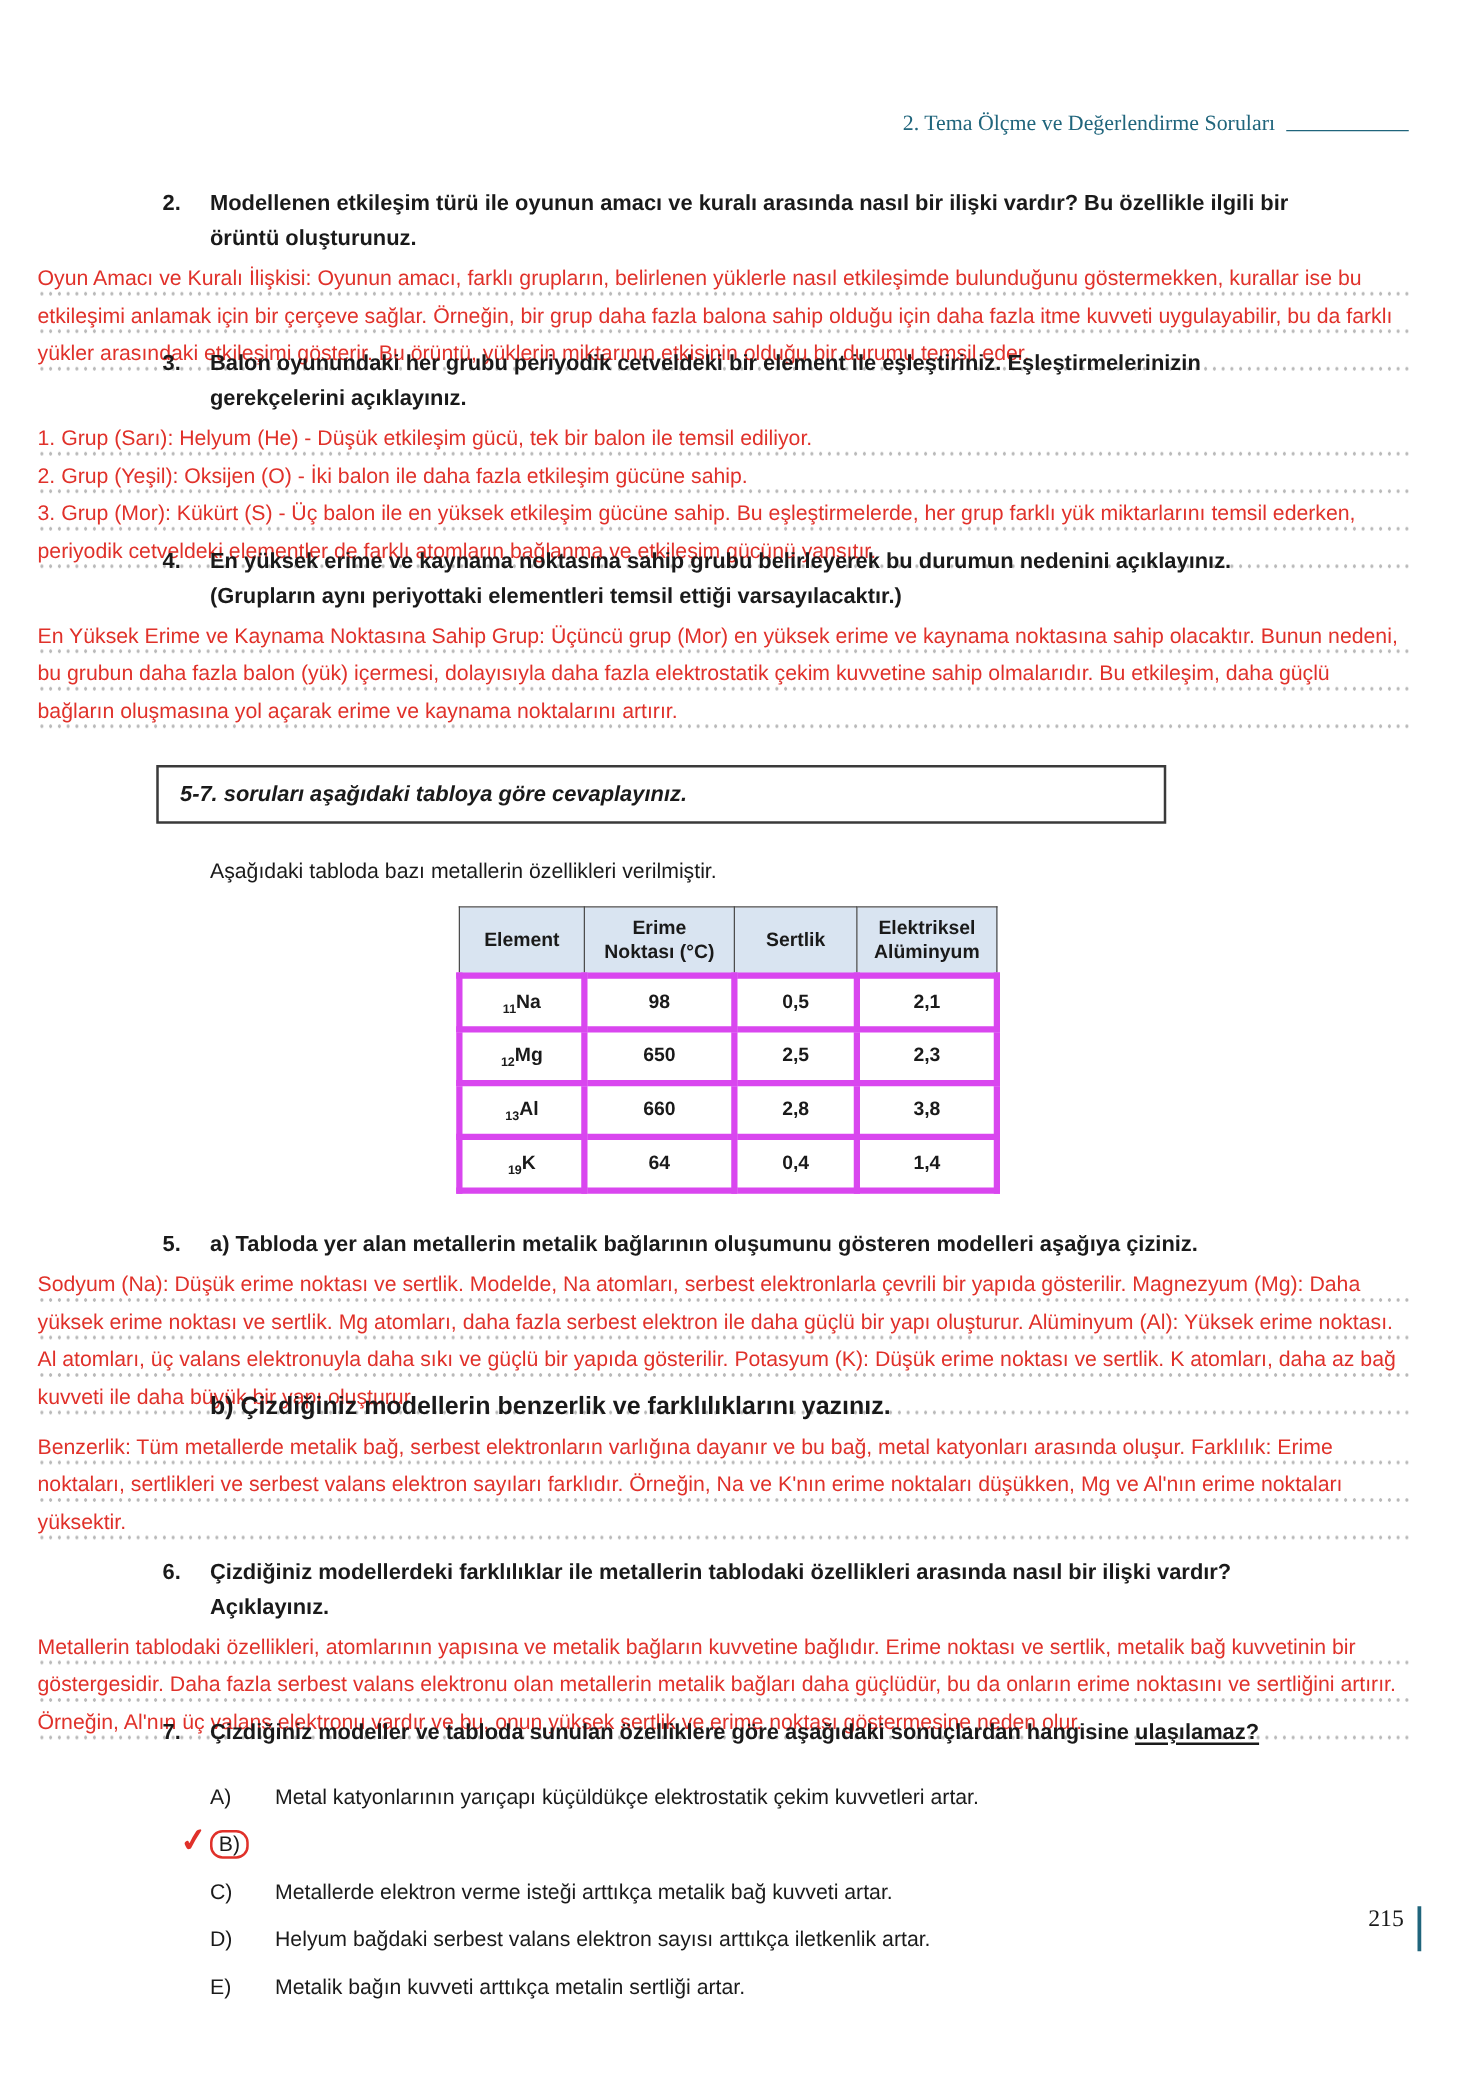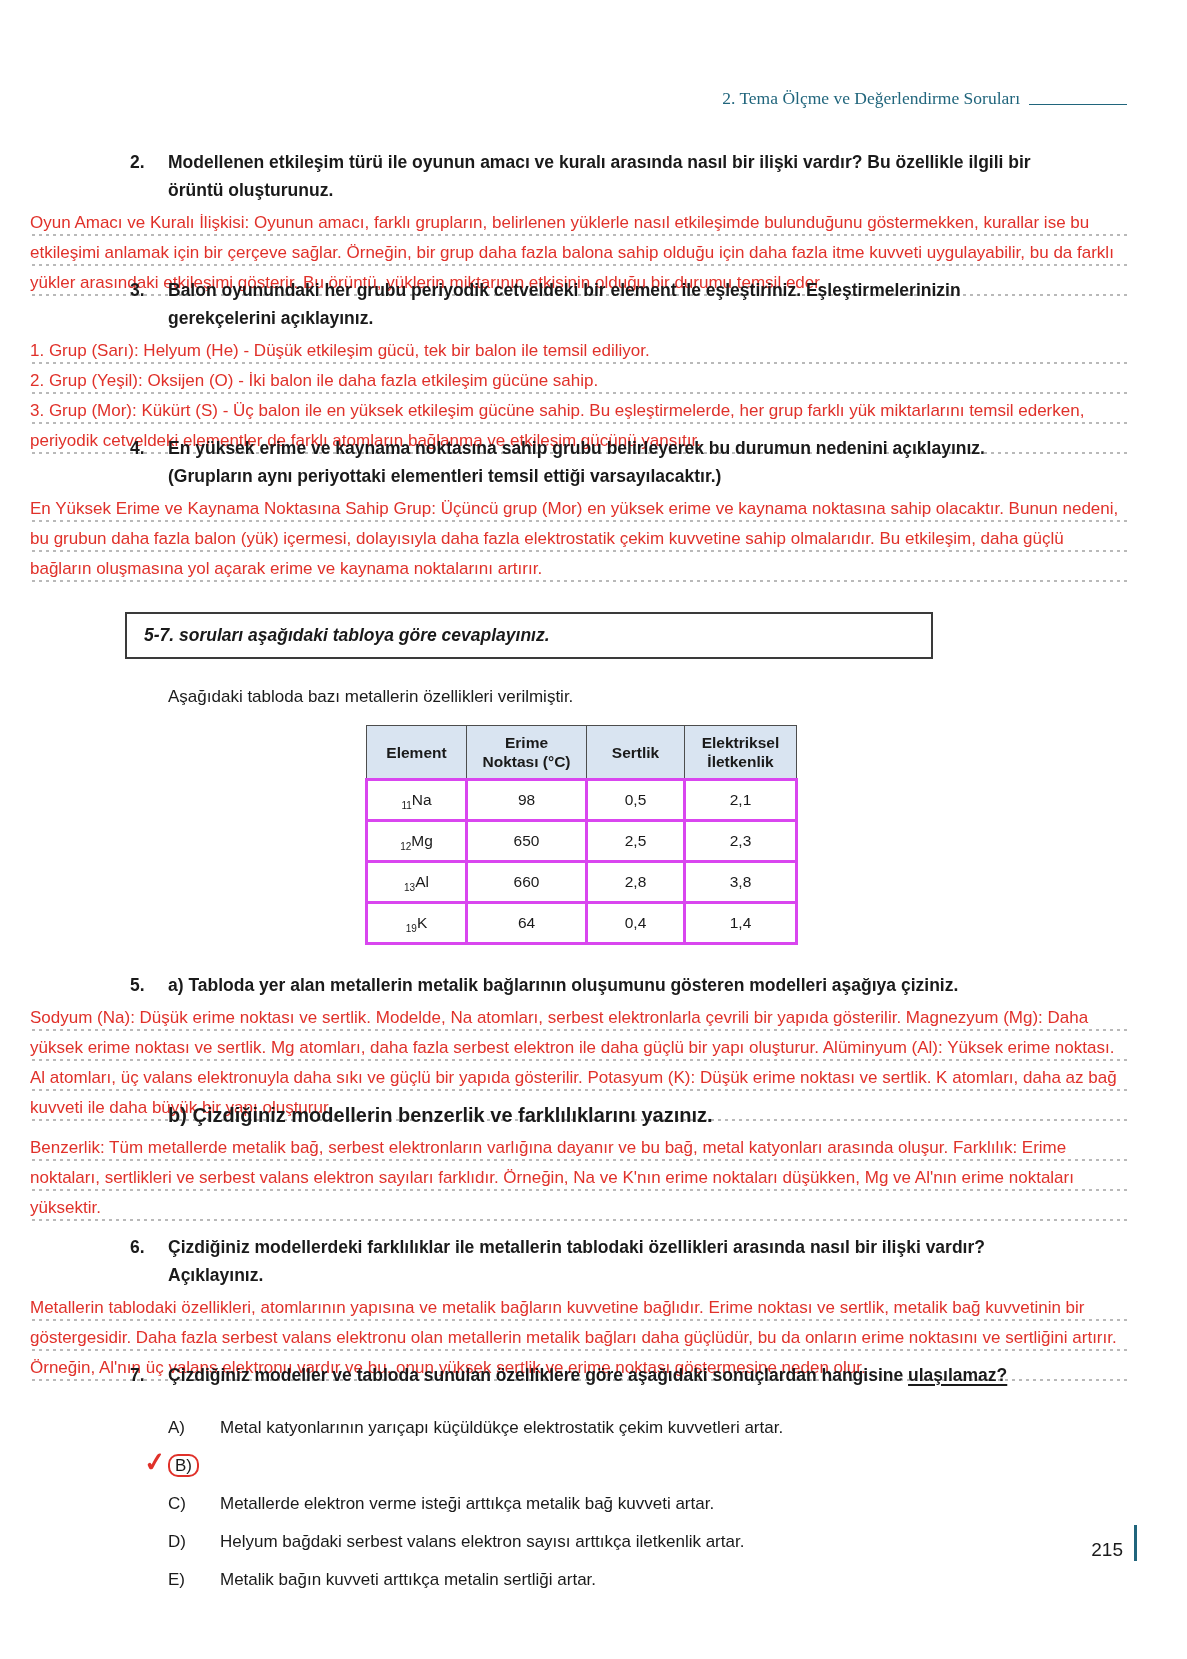--- a/index.html
+++ b/index.html
@@ -29,33 +29,33 @@
 
   .overlap{margin-top:-30px;position:relative;}
 
   .box{margin:28px 0 0 125px;width:808px;border:2px solid #3a3a3a;padding:11px 17px;
     font-weight:700;font-style:italic;font-size:17.5px;color:var(--ink);}
 
   .intro{margin:28px 150px 0 168px;font-size:17px;color:var(--ink);}
 
   .props-table{margin:18px 0 0 365px;border-collapse:collapse;font-size:15.5px;color:var(--ink);}
   .props-table th{background:var(--table-header-bg);font-weight:700;padding:7px 9px;border:1px solid #4d4d4d;text-align:center;line-height:19px;}
-  .props-table td{padding:10px 9px;border:3px solid #d946ef;text-align:center;}
+  .props-table td{padding:10px 9px;border:5px solid #d946ef;text-align:center;font-weight:bold;}
   .col-el{width:100px;} .col-melt{width:120px;} .col-hard{width:98px;} .col-cond{width:112px;}
   .el sub{font-size:10px;line-height:0;}
 
   .options{margin-top:24px;}
   .option{display:flex;margin:0 120px 8px 168px;font-size:17px;line-height:30px;color:var(--ink);}
   .opt-letter-cell{flex:0 0 52px;position:relative;}
   .opt-letter.marked{border:2px solid var(--answer-red);border-radius:10px;padding:0 5px;}
   .check{position:absolute;left:-24px;top:-4px;color:var(--answer-red);font-size:26px;font-weight:700;transform:rotate(-6deg);}
   .underlined{text-decoration:underline;text-underline-offset:3px;text-decoration-thickness:1.5px;}
 
-  .footer{position:absolute;right:50px;bottom:128px;display:flex;align-items:flex-end;gap:11px;
-    font-size:19px;color:var(--ink);font-family:Liberation Sans, sans-serif;}
+  .footer{position:absolute;right:50px;bottom:128px;display:flex;align-items:flex-start;gap:11px;
+    font-size:19px;color:var(--ink);font-family:Liberation Serif, serif;}
   .footer-bar{width:3px;height:36px;background:var(--header-teal);}
 </style>
 </head>
 <body>
 
 <div class="page">
 
   <div class="header">
     <span>2. Tema Ölçme ve Değerlendirme Soruları</span>
     <span class="header-rule"></span>
@@ -86,21 +86,21 @@
     <div class="box">5-7. soruları aşağıdaki tabloya göre cevaplayınız.</div>
 
     <div class="intro">Aşağıdaki tabloda bazı metallerin özellikleri verilmiştir.</div>
 
     <table class="props-table">
       <thead>
         <tr>
           <th class="col-el">Element</th>
           <th class="col-melt">Erime Noktası (°C)</th>
           <th class="col-hard">Sertlik</th>
-          <th class="col-cond">Elektriksel İletkenlik</th>
+          <th class="col-cond">Elektriksel Alüminyum</th>
         </tr>
       </thead>
       <tbody>
         <tr>
           <td class="el"><sub>11</sub><span>Na</span></td>
           <td>98</td>
           <td>0,5</td>
           <td>2,1</td>
         </tr>
         <tr>

